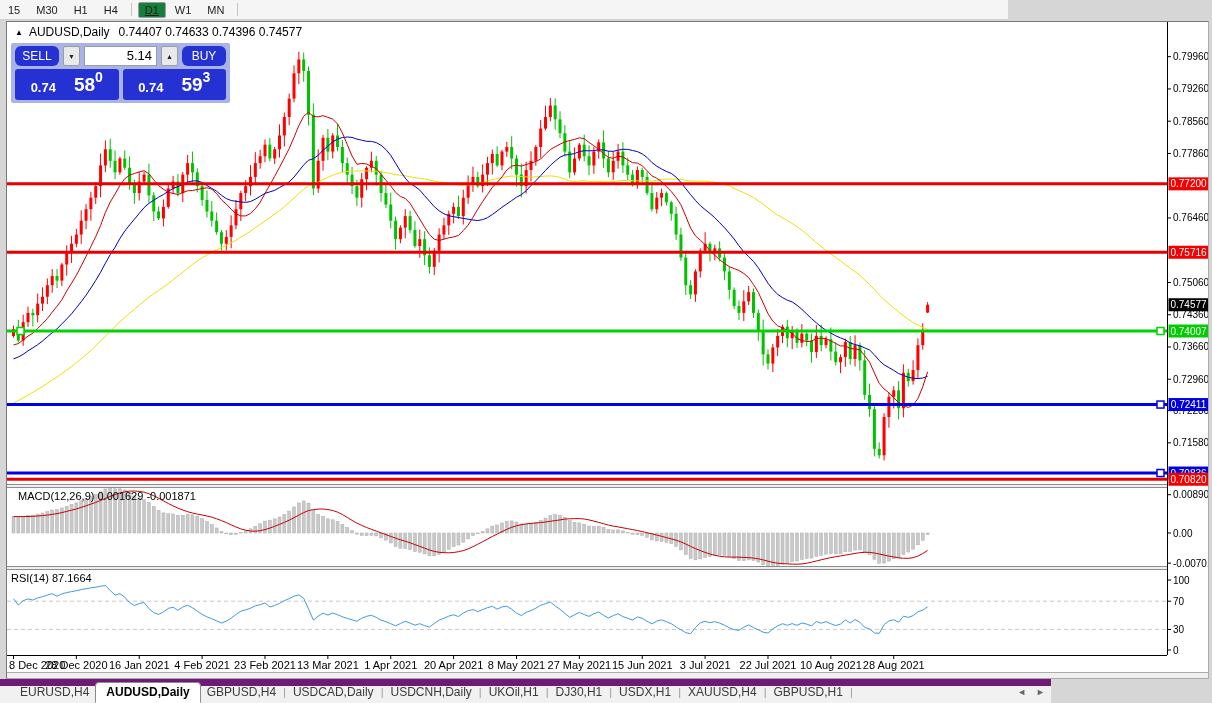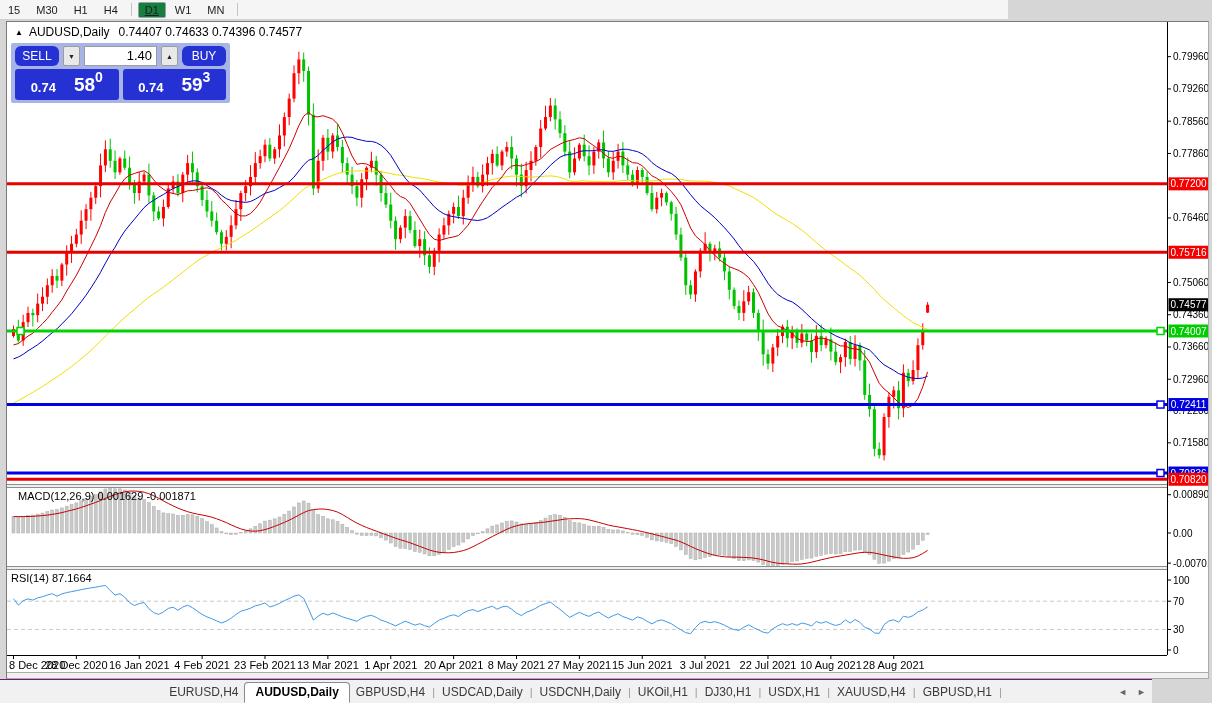--- a/index.html
+++ b/index.html
@@ -29,22 +29,22 @@
         align-items:center;justify-content:center;font-size:7px;color:#222;box-sizing:border-box;cursor:pointer;}
   .numbox{flex:1;background:#fff;border:1px solid #9D9D9D;box-sizing:border-box;font-size:13px;color:#000;
           text-align:right;line-height:18px;padding-right:4px;}
   .wrow2{margin-top:3px;display:flex;gap:4px;height:31px;}
   .pricepanel{flex:1;background:#2531D3;border-radius:3px;color:#fff;display:flex;align-items:flex-end;
               justify-content:center;padding-bottom:1px;cursor:pointer;}
   .pp-small{font-size:13px;font-weight:bold;margin:0 18px 4px 0;}
   .pp-big{font-size:19px;font-weight:bold;line-height:28px;}
   .pp-sup{font-size:14px;font-weight:bold;margin-bottom:14px;}
   
-  .tabstrip{position:absolute;left:0;bottom:0;width:1152px;height:24px;background:#F1F1F1;
-            border-top:1px solid #701a75;display:flex;align-items:flex-end;padding-left:14px;box-sizing:border-box;justify-content:center;}
+  .tabstrip{position:absolute;left:0;bottom:0;width:1051px;height:24px;background:#F1F1F1;
+            border-top:7px solid #701a75;display:flex;align-items:flex-end;padding-left:14px;box-sizing:border-box;}
   .tab{font-size:12px;color:#3A3A3A;line-height:21px;padding:0 6px;cursor:pointer;white-space:nowrap;}
   .tab.active{background:#FFFFFF;border:1px solid #8A8A8A;border-bottom:1px solid #FFFFFF;
               border-radius:4px 4px 0 0;font-weight:bold;color:#000;line-height:19px;padding:0 10px;}
   .tabsep{color:#9A9A9A;line-height:21px;padding:0 1px;font-size:11px;}
   .tabnav{position:absolute;right:6px;bottom:6px;font-size:9px;color:#666;display:flex;gap:10px;}
   .tabnav span{cursor:pointer;}
 </style>
 </head>
 <body>
 
@@ -761,21 +761,21 @@
     <div class="titlerow">
       <span class="tri">▲</span>
       <span class="titlesym">AUDUSD,Daily</span>
       <span>0.74407 0.74633 0.74396 0.74577</span>
     </div>
 
     <div class="widget">
       <div class="wrow1">
         <div class="tradebtn">SELL</div>
         <div class="spin">▼</div>
-        <div class="numbox">1.40</div>
+        <div class="numbox">5.14</div>
         <div class="spin">▲</div>
         <div class="tradebtn">BUY</div>
       </div>
       <div class="wrow2">
         <div class="pricepanel">
           <span class="pp-small">0.74</span>
           <span class="pp-big">58</span>
           <span class="pp-sup">0</span>
         </div>
         <div class="pricepanel">

